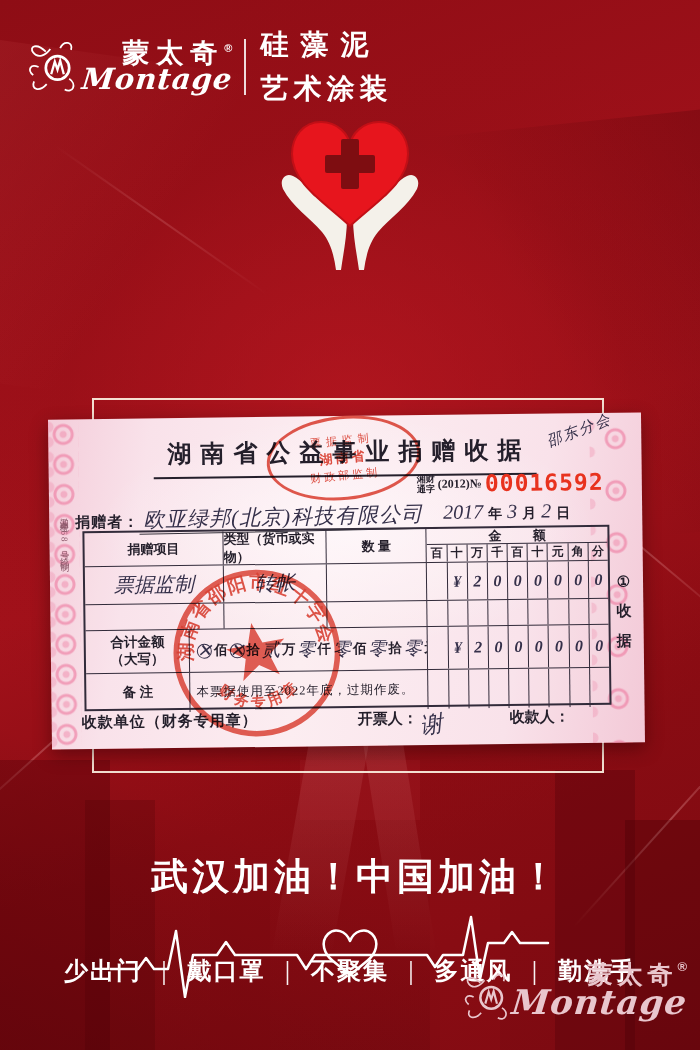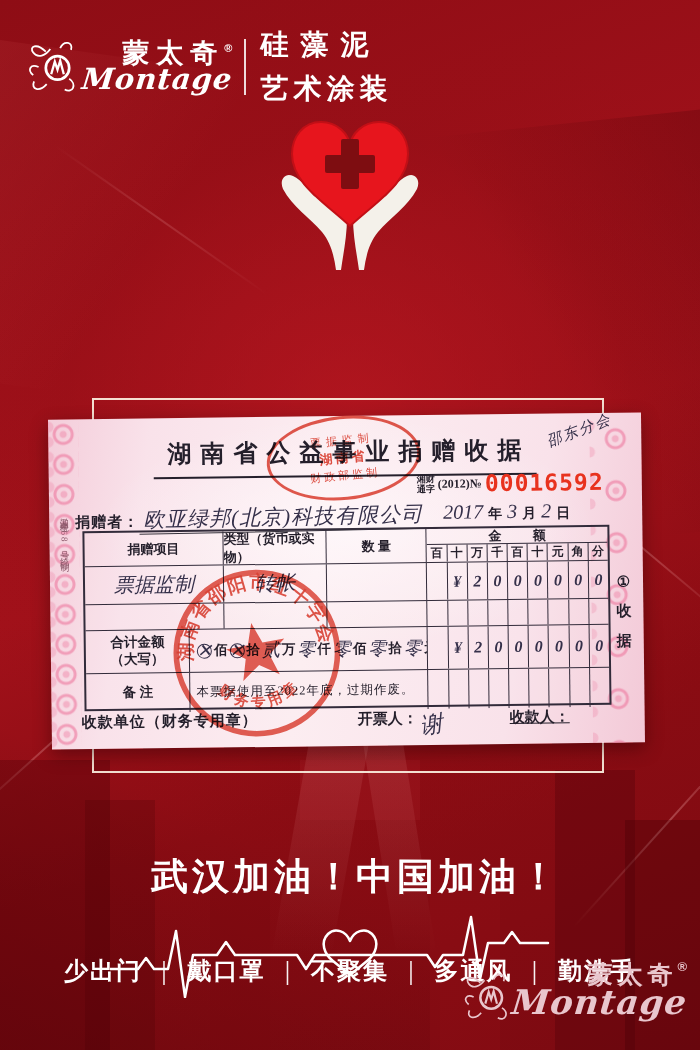--- a/index.html
+++ b/index.html
@@ -138,21 +138,21 @@
   .round-stamp { position:absolute; left:118px; top:148px; z-index:4; transform:rotate(-10deg); mix-blend-mode:multiply; opacity:.9; }
 
   .side-right { position:absolute; left:566px; top:160px; display:flex; flex-direction:column; align-items:center; gap:11px; font-size:15px; font-weight:bold; z-index:2; }
   .side-right .circ { font-size:15px; }
   .side-left { position:absolute; left:8px; top:92px; writing-mode:vertical-rl; font-size:9px; color:#8a5668; letter-spacing:2px; display:flex; gap:4px; }
 
   .r-footer { position:absolute; left:0; top:294px; width:100%; font-size:15px; font-weight:bold; z-index:2; }
   .r-footer .unit { position:absolute; left:30px; letter-spacing:1px; }
   .r-footer .issuer { position:absolute; left:306px; display:flex; align-items:flex-start; }
   .r-footer .sig { font-size:23px; font-weight:normal; transform:rotate(-8deg); margin-left:2px; }
-  .r-footer .payee { position:absolute; left:458px;text-decoration:underline; }
+  .r-footer .payee { position:absolute; left:458px; }
 
   
   .slogan { position:absolute; left:6px; top:852px; width:100%; text-align:center; font-size:37px; font-weight:bold; letter-spacing:4px; }
   .ekg { position:absolute; left:110px; top:893px; }
   .tips { position:absolute; left:0; top:955px; width:100%; display:flex; justify-content:center; align-items:center; gap:10px; font-size:24px; font-weight:bold; letter-spacing:2px; }
   .tips .sep { font-weight:normal; opacity:.95; }
 
   .brand-bottom { position:absolute; left:462px; top:962px; color:#e9c6cd; align-items:flex-start; }
   .brand-bottom .wordmark { margin-left:0; }
   .brand-bottom .cn-name { font-size:25px; letter-spacing:5px; margin-left:28px; }

